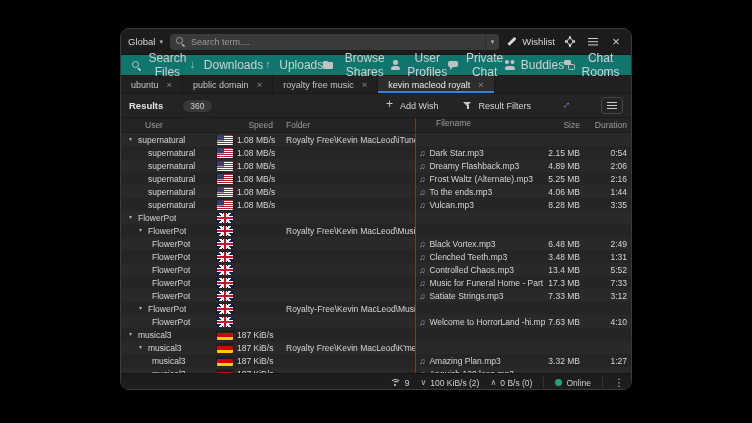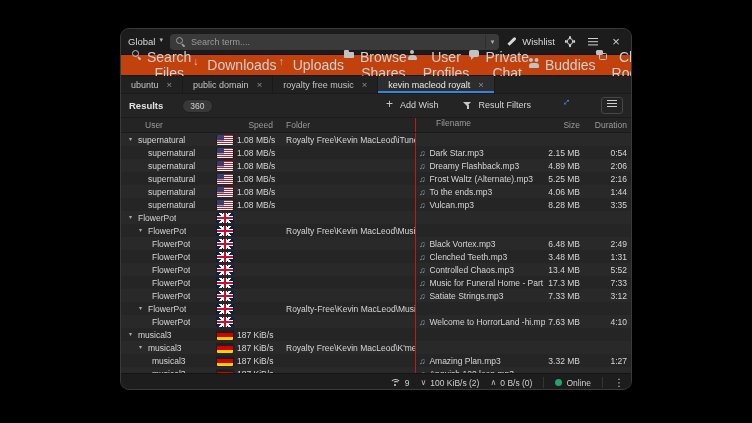--- a/index.html
+++ b/index.html
@@ -1,18 +1,18 @@
 <!DOCTYPE html>
 <html style="--accent: #3584e4;"><head>
 <meta charset="utf-8">
 <style>
   *{box-sizing:border-box;margin:0;padding:0}
   html,body{width:752px;height:423px;background:#000;overflow:hidden;
     font-family:"Liberation Sans",sans-serif;-webkit-font-smoothing:antialiased}
-  button{font:inherit;color:inherit;background:none;border:none;display:flex;cursor:default}
+  button{font:inherit;color:inherit;background:none;border:none;display:flex;align-items:center;cursor:default}
   input{font:inherit;background:transparent;border:none;outline:none}
   .stage{position:absolute;inset:0;background:#000}
   .window{position:absolute;left:120px;top:28px;width:512px;height:362px;background:#242424;
     border:1px solid #3a3a3a;border-radius:9px;overflow:hidden;display:flex;flex-direction:column;color:#d6d6d6}
 
   
   .headerbar{height:26px;flex:none;background:#1c1c1c;border-bottom:1px solid #141414;
     display:flex;align-items:center;padding:0 7px;gap:7px;font-size:9.5px}
   .scope-btn{gap:4px;color:#d8d8d8}
   .caret{font-size:7px;color:#b5b5b5}
@@ -50,22 +50,22 @@
   .i-filter::before{content:"";position:absolute;left:0.5px;top:1.5px;border-left:4.8px solid transparent;border-right:4.8px solid transparent;border-top:4.2px solid currentColor}
   .i-filter::after{content:"";position:absolute;left:4.4px;top:5px;width:1.8px;height:4.4px;background:currentColor}
   .i-expand{transform:rotate(45deg)}
   .i-expand::before{content:"↕";position:absolute;left:2.5px;top:-1px;font-size:11px;line-height:11px}
   .i-list::before{content:"";position:absolute;left:0.5px;top:2px;width:10px;height:1.4px;background:currentColor;box-shadow:0 3px 0 currentColor,0 6px 0 currentColor}
   .i-wifi::before{content:"";position:absolute;left:0.5px;top:1.5px;width:9px;height:9px;border:1.4px solid transparent;border-top-color:currentColor;border-radius:50%}
   .i-wifi::after{content:"";position:absolute;left:3px;top:4px;width:4px;height:4px;border:1.2px solid transparent;border-top-color:currentColor;border-radius:50%}
   .wifi-dot{position:absolute;left:4.6px;top:7px;width:1.8px;height:1.8px;border-radius:50%;background:currentColor}
 
   
-  .toolbar{height:21px;flex:none;background:#c2410c;border-bottom:1px solid #191919;
-    display:flex;align-items:center;justify-content:space-between;padding:0 10px;font-size:14px}
+  .toolbar{height:21px;flex:none;background:#0f766e;border-bottom:1px solid #191919;
+    display:flex;align-items:center;justify-content:space-between;padding:0 10px;font-size:12px}
   .tb-tab{gap:5px;color:#d0d0d0}
   .tb-icon{color:#c2c2c2}
 
   
   .search-tabs{height:18px;flex:none;background:#212121;border-bottom:1px solid #191919;display:flex}
   .s-tab{position:relative;display:flex;align-items:center;gap:8px;padding:0 10px;font-size:9px;
     color:#c4c4c4;border-right:1px solid #191919}
   .s-tab.active{background:#2d2d2d;color:#e9e9e9}
   .s-tab.active::after{content:"";position:absolute;left:0;right:0;bottom:0;height:2px;background:var(--accent,#3584e4)}
   .s-close{color:#8f8f8f;font-size:9.5px;line-height:9px}

